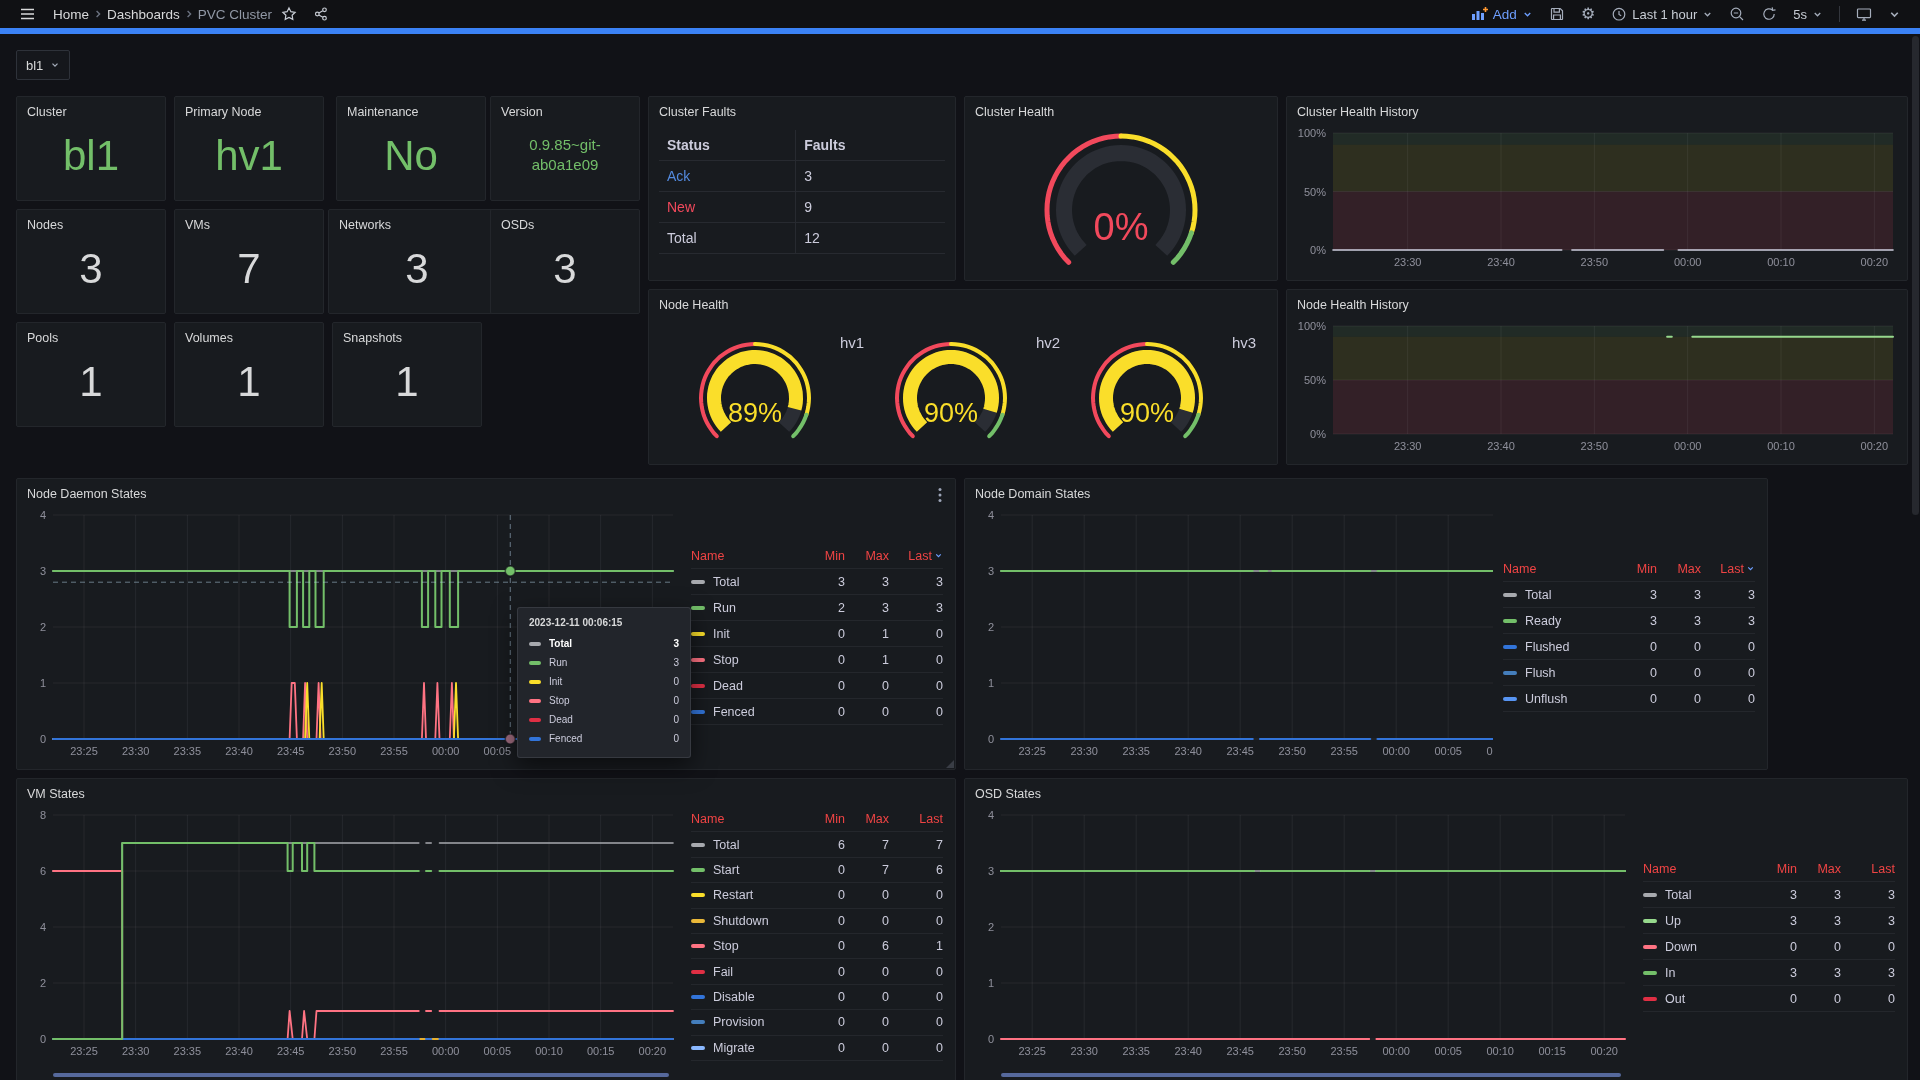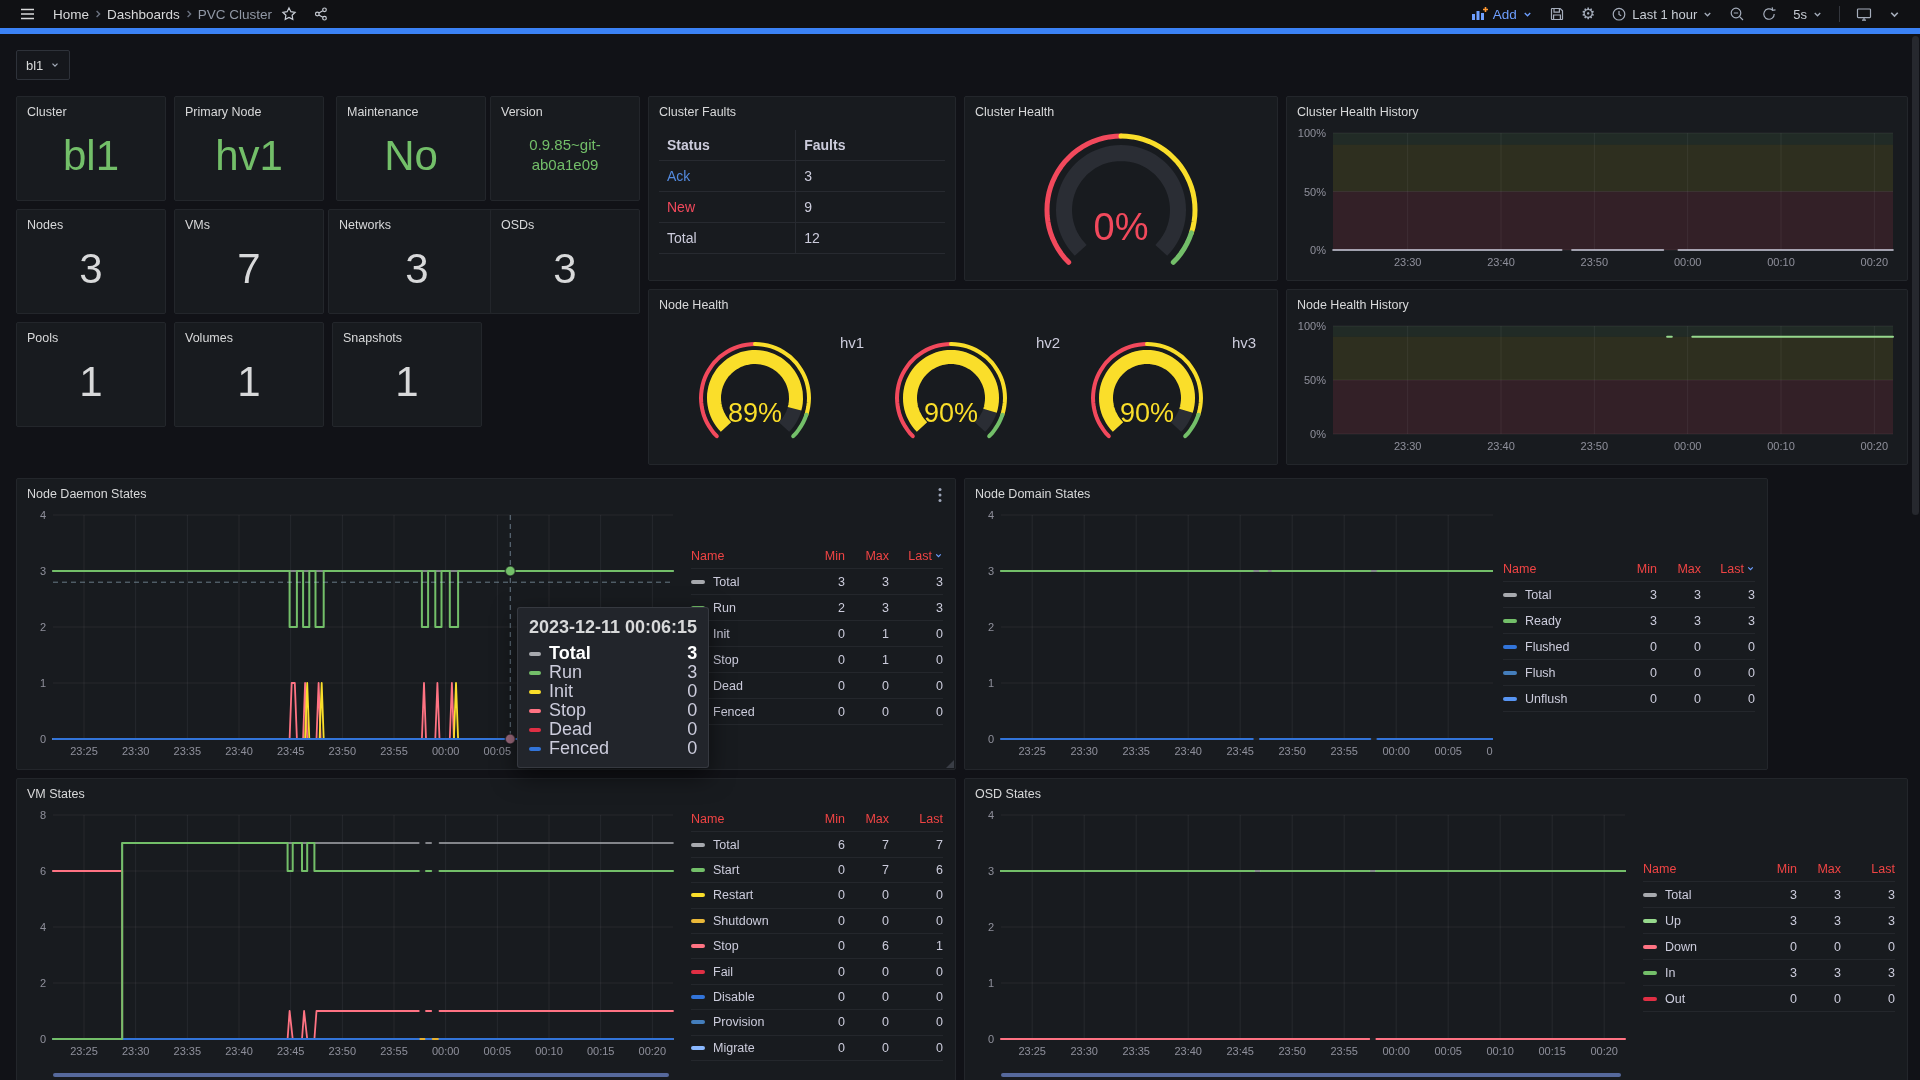--- a/index.html
+++ b/index.html
@@ -53,21 +53,21 @@
   .ftrow div:last-child{border-left:1px solid rgba(204,204,220,0.09);height:100%;display:flex;align-items:center;}
   .fthead{color:#ccccdc;font-weight:600;}
   
   .gaugebox{flex:1;display:flex;align-items:center;justify-content:center;}
   .gaugerow{flex:1;display:flex;align-items:center;justify-content:space-around;padding:0 20px;}
   .gwrap{display:flex;align-items:flex-start;}
   .glabel{font-size:15px;color:#ccccdc;margin-top:-2px;}
   
   .tooltip{position:absolute;left:517px;top:607px;min-width:150px;background:#22252b;
            border:1px solid rgba(204,204,220,0.12);border-radius:3px;padding:9px 11px;
-           box-shadow:0 8px 24px rgba(0,0,0,0.55);z-index:20;font-size:18px;}
+           box-shadow:0 8px 24px rgba(0,0,0,0.55);z-index:20;font-size:10px;}
   .tt-time{color:#d8d9da;font-weight:600;margin-bottom:6px;}
   .tt-row{display:flex;align-items:center;gap:8px;height:19px;color:#ccccdc;}
   .tt-row i{width:12px;height:4px;border-radius:2px;flex:0 0 auto;}
   .tt-row .v{margin-left:auto;padding-left:16px;}
   .tt-row.bold{font-weight:700;color:#ffffff;}
   
   .pmenu{position:absolute;top:5px;right:8px;background:none;border:none;cursor:pointer;padding:3px 5px;}
   .rsz{position:absolute;right:1px;bottom:1px;width:0;height:0;
        border-left:8px solid transparent;border-bottom:8px solid #393d45;}
   .xscroll{position:absolute;left:36px;right:286px;bottom:10px;height:4px;background:#56699c;border-radius:2px;}

